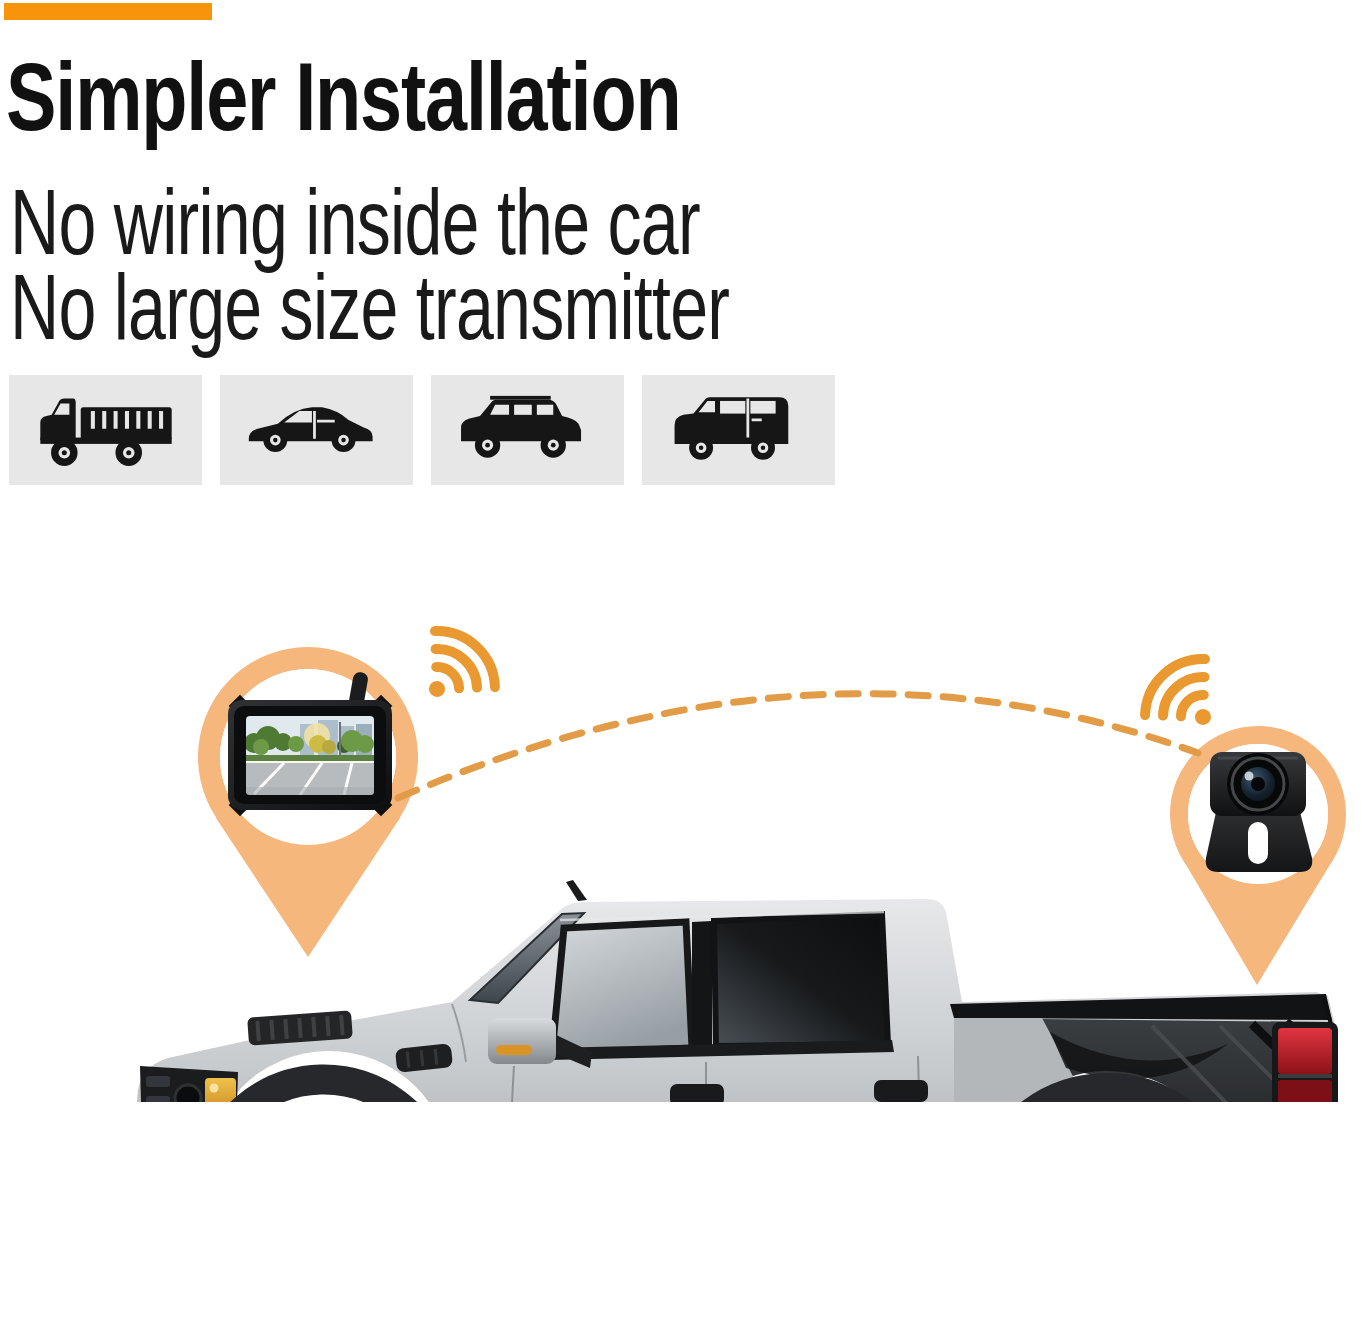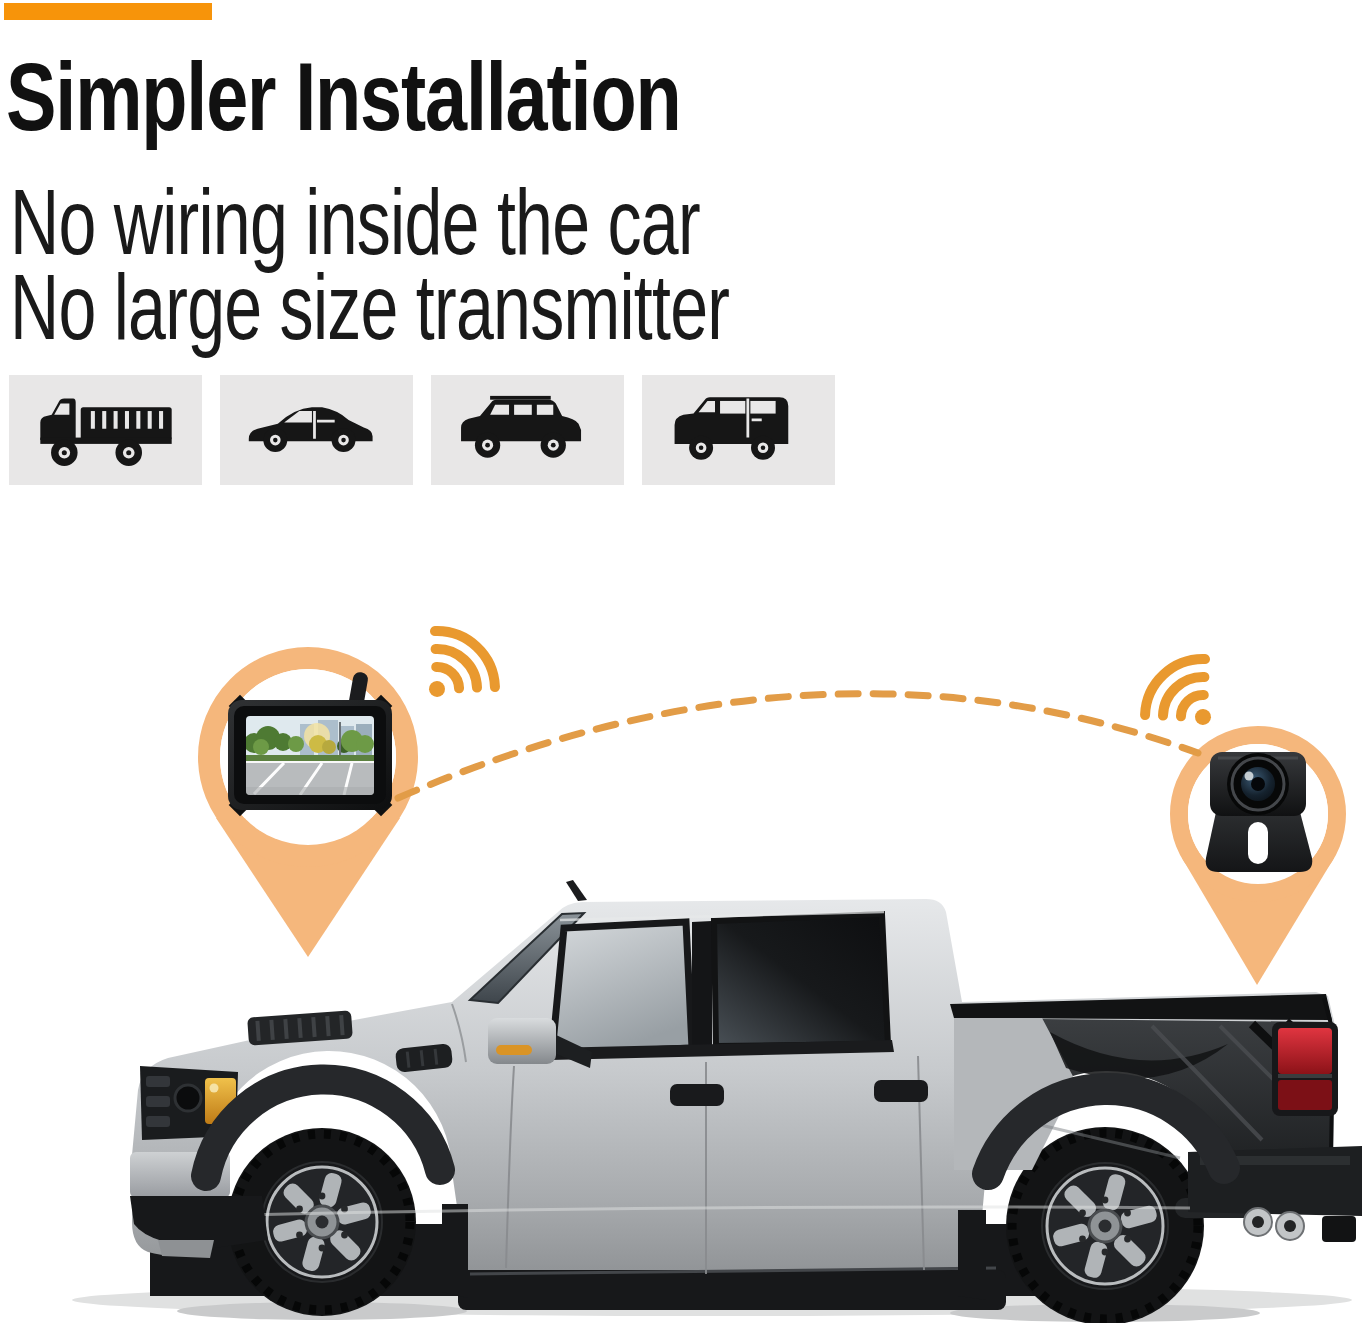--- a/index.html
+++ b/index.html
@@ -1,20 +1,20 @@
 <!DOCTYPE html>
 <html style="--accent: #f7940a; --pin: #f5b77c; --wifi: #e9992f; --dash: #e29c47; --icon-box: #e8e7e7; --icon-fill: #161616; --heading-text: #111111; --sub-text: #1a1a1a;"><head>
 <meta charset="utf-8">
 <style>
   :root{
     --accent:#f7940a; --pin:#f5b77c; --wifi:#e9992f; --dash:#e29c47;
     --icon-box:#e8e7e7; --icon-fill:#161616; --heading-text:#111111; --sub-text:#1a1a1a;
   }
   html,body{margin:0;padding:0;background:#ffffff;}
-  #stage{position:relative;width:1362px;height:1323px;background:#fff;overflow:hidden;
+  #stage{position:relative;width:1362px;height:1102px;background:#fff;overflow:hidden;
          font-family:"Liberation Sans", sans-serif;}
   .abs{position:absolute;}
   .accent-bar{left:4px;top:3px;width:208px;height:17px;background:var(--accent);}
   .title{left:6px;top:48px;font-size:97px;font-weight:bold;color:var(--heading-text);
          letter-spacing:-1.5px;white-space:nowrap;line-height:1;
          transform:scaleX(0.78);transform-origin:left top;}
   .sub{left:10px;font-size:92px;font-weight:400;color:var(--sub-text);letter-spacing:-1px;
        white-space:nowrap;line-height:1;transform:scaleX(0.74);transform-origin:left top;}
   .sub1{top:176px;} .sub2{top:261px;}
   .vrow{left:0;top:375px;width:860px;height:110px;}

